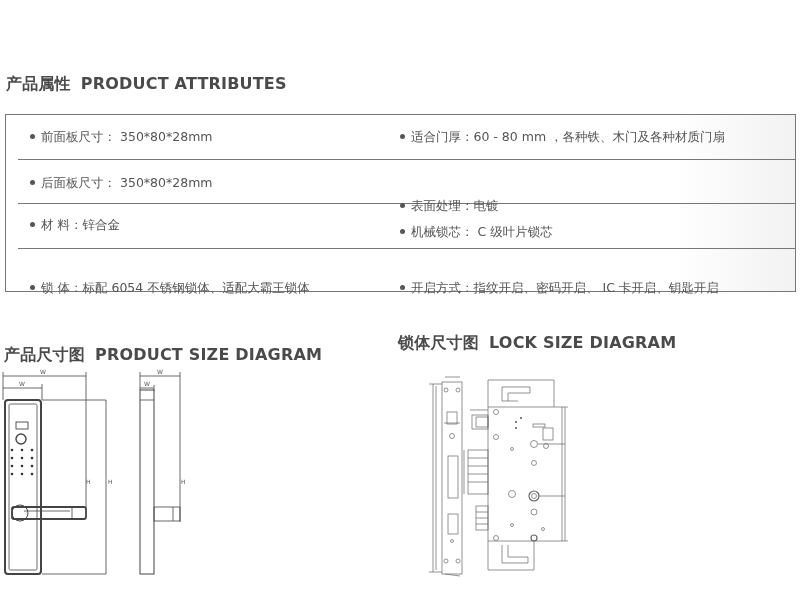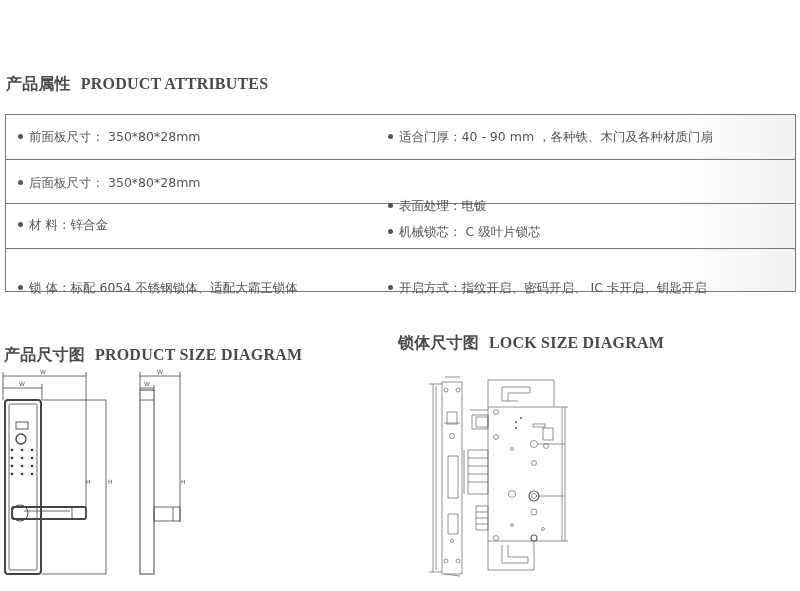--- a/index.html
+++ b/index.html
@@ -3,30 +3,29 @@
 <meta charset="utf-8">
 <style>
   html, body { margin:0; padding:0; }
   body {
     width:800px; height:591px; background:#ffffff; position:relative; overflow:hidden;
     font-family:"DejaVu Sans", "Liberation Sans", sans-serif; color:#444;
   }
   .section-title {
     position:absolute; font-weight:bold; color:#4a4a4a; font-size:16px; white-space:nowrap;
     letter-spacing:0.2px;
-    font-family:Liberation Serif, serif;
   }
   .section-title .cn { margin-right:10px; }
   .attr-table {
     position:absolute; left:5px; top:114px; width:791px; height:178px;
     border:1.5px solid #777; box-sizing:border-box;
     background:linear-gradient(to right, #fff 0%, #fff 85%, #f2f2f2 100%);
   }
   .attr-row {
-    position:absolute; left:0; right:0; height:44.5px; box-sizing:border-box;
+    position:absolute; left:12px; right:0; height:44.5px; box-sizing:border-box;
     border-bottom:1.5px solid #777;
   }
   .attr-row:last-child { border-bottom:none;margin-top:16px; }
   .attr-cell {
     position:absolute; font-size:12.5px; color:#555; white-space:nowrap;
   }
   .bullet {
     display:inline-block; width:5px; height:5px; border-radius:50%; background:#555;
     vertical-align:middle; margin-right:6px; position:relative; top:-1px;
   }
@@ -35,21 +34,21 @@
 </head>
 <body>
 
 <div class="section-title" style="left:6px; top:74px;">
   <span class="cn">产品属性</span><span>PRODUCT ATTRIBUTES</span>
 </div>
 
 <div class="attr-table">
   <div class="attr-row" style="top:0;">
     <div class="attr-cell" style="left:12px; top:14px;"><span class="bullet"></span><span>前面板尺寸： 350*80*28mm</span></div>
-    <div class="attr-cell" style="left:382px; top:14px;"><span class="bullet"></span><span>适合门厚：40 - 90 mm ，各种铁、木门及各种材质门扇</span></div>
+    <div class="attr-cell" style="left:382px; top:14px;"><span class="bullet"></span><span>适合门厚：60 - 80 mm ，各种铁、木门及各种材质门扇</span></div>
   </div>
   <div class="attr-row" style="top:44.5px;">
     <div class="attr-cell" style="left:12px; top:15px;"><span class="bullet"></span><span>后面板尺寸： 350*80*28mm</span></div>
     <div class="attr-cell" style="left:382px; top:18px;margin-top:20px;"><span class="bullet"></span><span>表面处理：电镀</span></div>
   </div>
   <div class="attr-row" style="top:89px;">
     <div class="attr-cell" style="left:12px; top:13px;"><span class="bullet"></span><span>材 料：锌合金</span></div>
     <div class="attr-cell" style="left:382px; top:20px;"><span class="bullet"></span><span>机械锁芯： C 级叶片锁芯</span></div>
   </div>
   <div class="attr-row" style="top:133.5px;">

